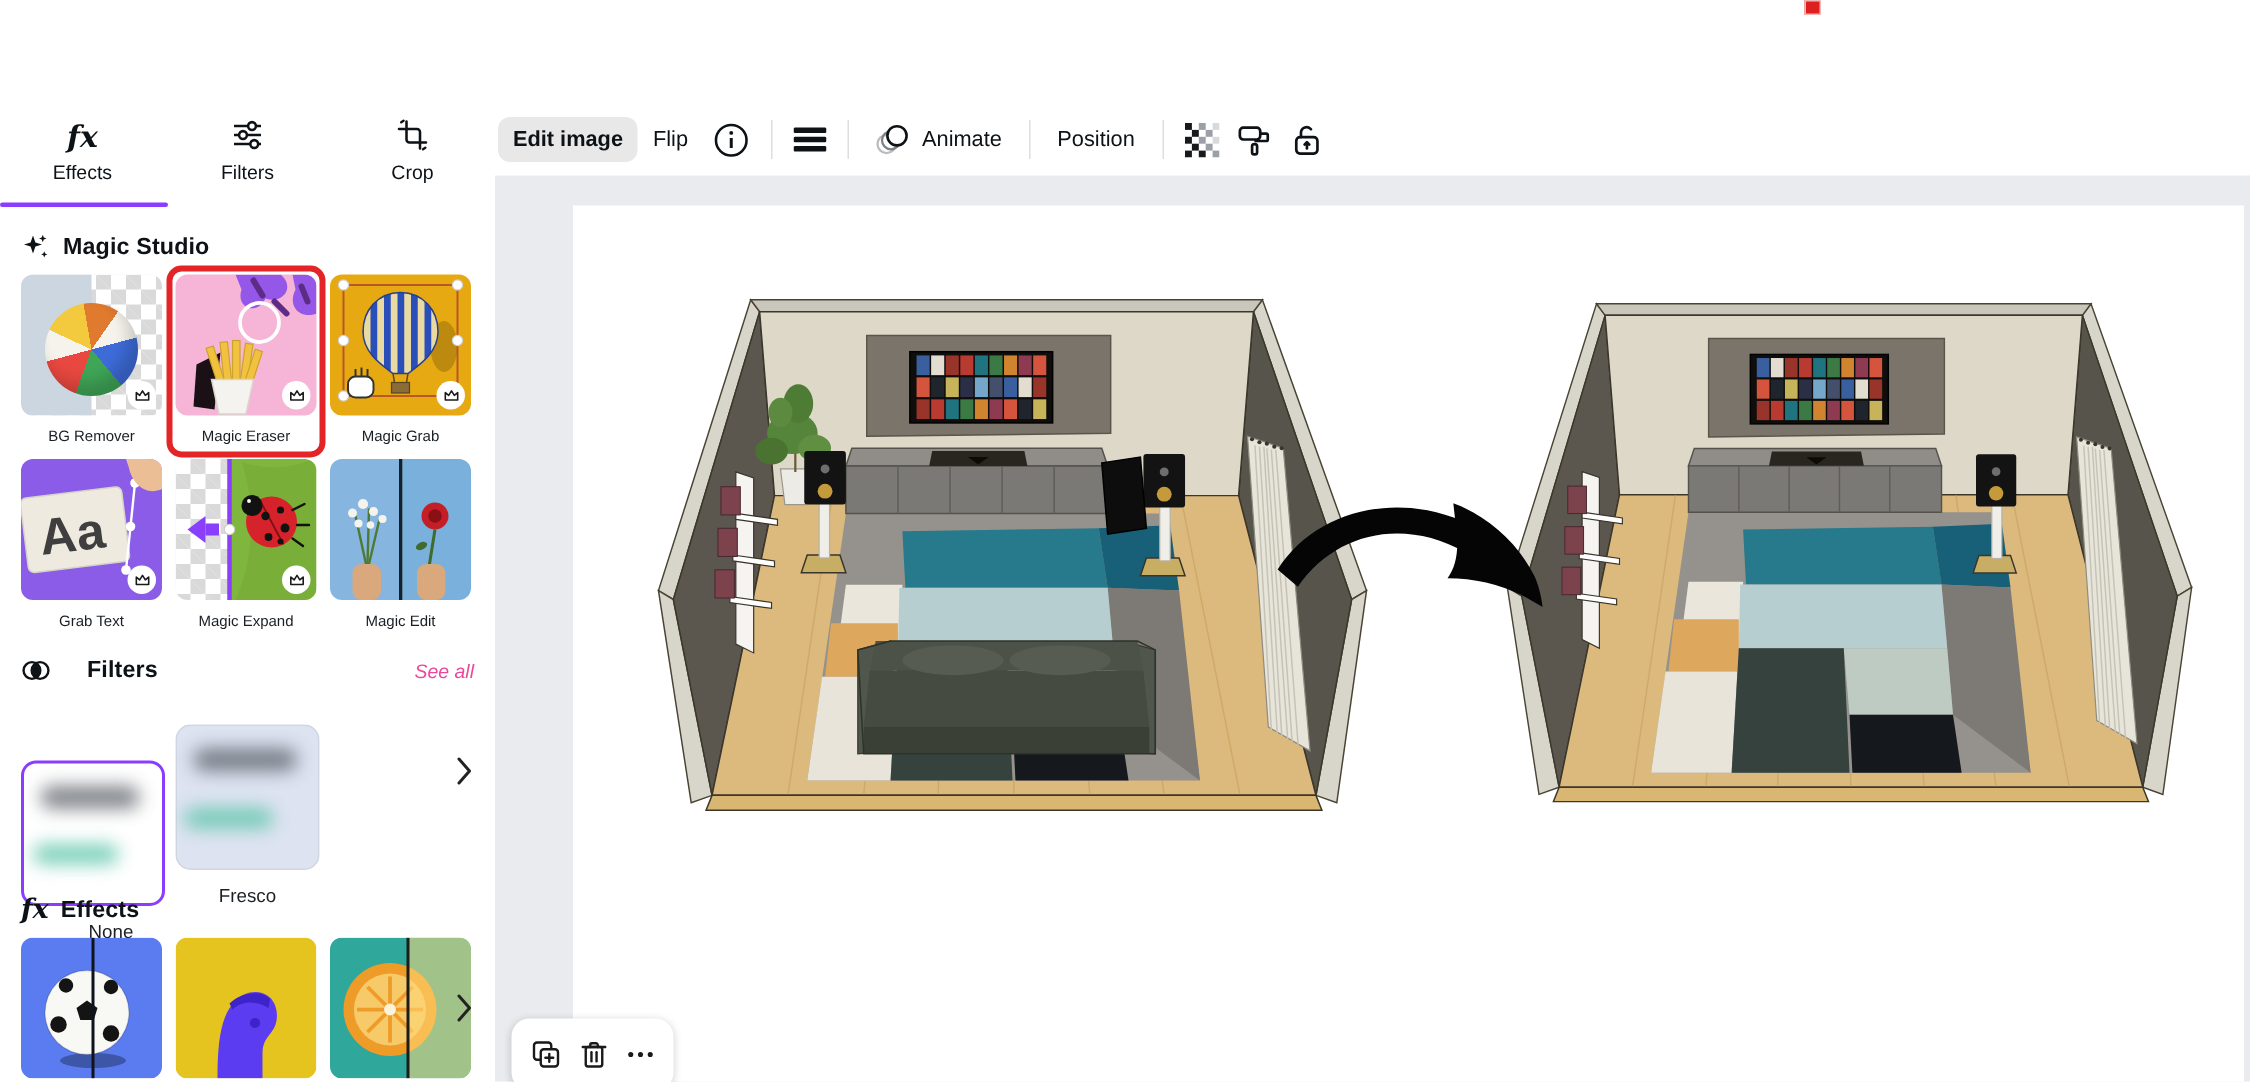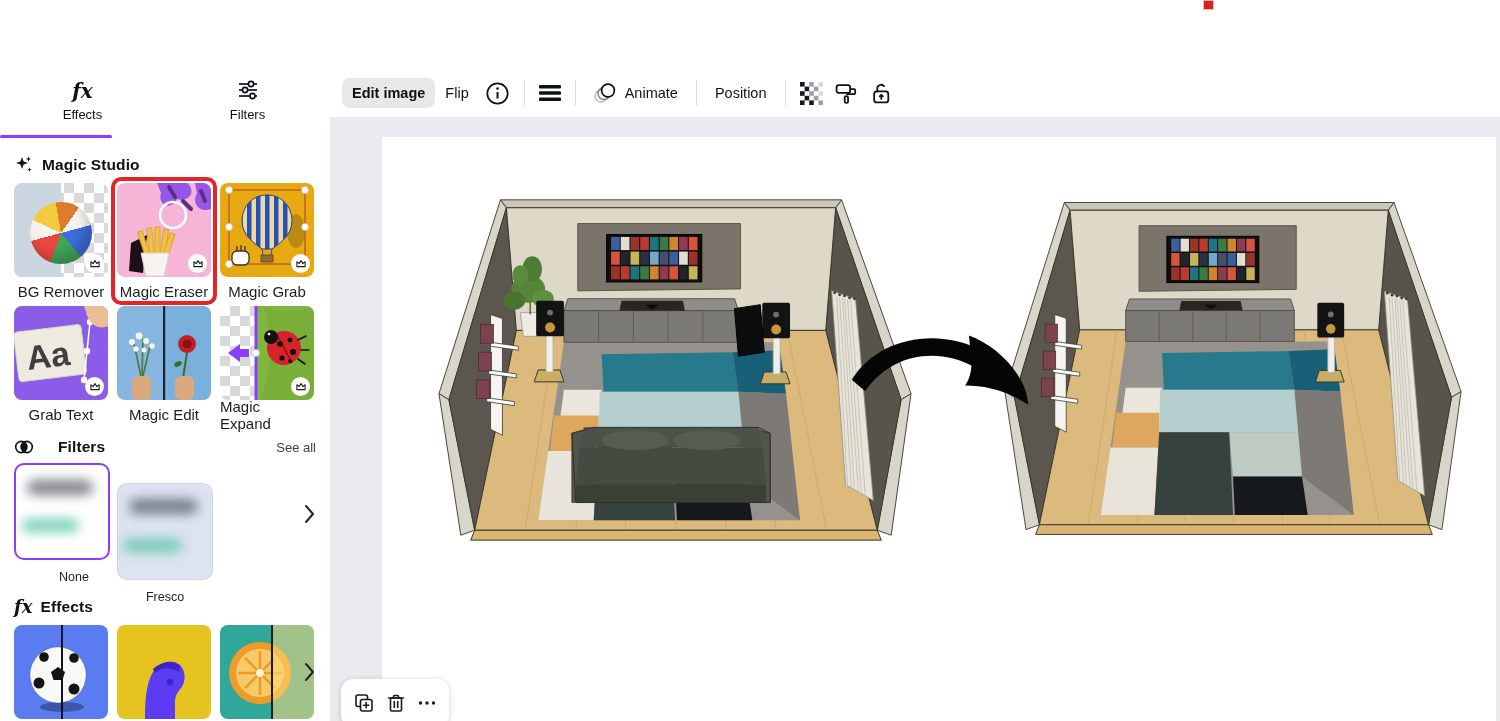--- a/index.html
+++ b/index.html
@@ -15,26 +15,26 @@
   .sidebar { left:0; top:0; width:330px; height:721px; background:#fff; z-index:2; }
   .tabs { position:absolute; left:0; top:74px; width:330px; display:flex; }
   .tab { flex:1; display:flex; flex-direction:column; align-items:center; gap:5px; cursor:pointer; padding-top:2px; }
   .tab .ticon { height:26px; display:flex; align-items:flex-end; justify-content:center; }
   .tab .tlabel { font-size:13px; color:#0d1216; }
   .fx-glyph { font-family:"DejaVu Serif", serif; font-style:italic; font-weight:600; font-size:20px; line-height:22px; }
   .tab-underline { position:absolute; left:0; top:135px; width:112px; height:3px; background:#8b3dff; border-radius:2px; }
 
   .sec-header { position:absolute; left:14px; display:flex; align-items:center; gap:8px; }
   .sec-title { font-size:15.5px; font-weight:700; letter-spacing:.1px; }
-  .see-all { font-size:13px; font-weight:400; color:#404040; cursor:pointer; }
+  .see-all { font-size:13px; font-weight:400; color:#ec4899; cursor:pointer;font-style:italic; }
 
   .ms-grid { position:absolute; left:14px; top:183px; display:grid; grid-template-columns:repeat(3,94px); column-gap:9px; }
   .cell { width:94px; }
   .thumb { position:relative; width:94px; height:94px; border-radius:8px; overflow:hidden; cursor:pointer; }
-  .tile-label { height:29px; display:flex; align-items:center; justify-content:center; font-size:15px; color:#1a1f24; }
+  .tile-label { height:29px; display:flex; align-items:center; justify-content:center; font-size:10px; color:#1a1f24; }
 
   .crown { position:absolute; right:4px; bottom:4px; width:19px; height:19px; border-radius:50%;
            background:#fff; display:flex; align-items:center; justify-content:center; }
 
   .red-outline { left:111px; top:177px; width:106px; height:128px; border:4px solid #e42527; border-radius:10px; z-index:3; pointer-events:none; }
 
   
   .checker { background:
      linear-gradient(45deg,#d9d9d9 25%,transparent 25%,transparent 75%,#d9d9d9 75%),
      linear-gradient(45deg,#d9d9d9 25%,#ffffff 25%,#ffffff 75%,#d9d9d9 75%);
@@ -57,21 +57,21 @@
   .fcard .smudge-teal { position:absolute; left:6%; top:58%; width:62%; height:13px; background:#55c3a4; filter:blur(6px); border-radius:8px; opacity:.8; }
   .fcard.fresco { background:#dde3f1; }
   .flabel { height:24px; margin-top:5px; display:flex; align-items:center; justify-content:center; font-size:12.5px; color:#1a1f24; }
 
   .chevron-btn { position:absolute; cursor:pointer; }
 
   .fx-grid { position:absolute; left:14px; top:625px; display:grid; grid-template-columns:repeat(3,94px); column-gap:9px; }
 
   
   .topbar { left:330px; top:0; width:1170px; height:117px; background:#fff; }
-  .topbar-inner { position:absolute; left:12px; top:76px; height:34px; display:flex; align-items:center; }
+  .topbar-inner { position:absolute; left:2px; top:76px; height:34px; display:flex; align-items:center; }
   .tb-btn { display:flex; align-items:center; gap:7px; padding:7px 10px; border-radius:8px; font-size:14.5px; font-weight:500; cursor:pointer; white-space:nowrap; }
   .tb-btn.active { background:#e8e8e9; font-weight:600; }
   .tb-divider { width:1px; height:26px; background:#dcdee1; margin:0 8px; }
   .tb-icon { display:flex; align-items:center; justify-content:center; cursor:pointer; padding:4px 6px; border-radius:6px; }
 
   
   .workspace { left:330px; top:117px; width:1170px; height:604px; background:#e9ebee; }
   .page { left:382px; top:137px; width:1114px; height:584px; background:#fff; }
   .room { cursor:pointer; }
   .room svg { width:100%; height:100%; }
@@ -96,20 +96,31 @@
         <svg width="24" height="24" viewBox="0 0 24 24" fill="none" stroke="#0d1216" stroke-width="1.7">
           <line x1="3" y1="6" x2="21" y2="6"></line>
             <circle cx="15" cy="6" r="2.6" fill="#fff"></circle>
           <line x1="3" y1="12" x2="21" y2="12"></line>
             <circle cx="9" cy="12" r="2.6" fill="#fff"></circle>
           <line x1="3" y1="18" x2="21" y2="18"></line>
             <circle cx="16.5" cy="18" r="2.6" fill="#fff"></circle>
         </svg>
       </span>
       <span class="tlabel">Filters</span>
+    </div>
+    <div class="tab">
+      <span class="ticon">
+        <svg width="24" height="24" viewBox="0 0 24 24" fill="none" stroke="#0d1216" stroke-width="1.7" stroke-linecap="round">
+          <path d="M8,3 V15 a2,2 0 0 0 2,2 H21"></path>
+          <path d="M3,8 H15 a2,2 0 0 1 2,2 V21"></path>
+          <path d="M4.5,3.5 l1.5,-1" stroke-dasharray="2 2"></path>
+          <path d="M20.5,20.5 l-1.5,1" stroke-dasharray="2 2"></path>
+        </svg>
+      </span>
+      <span class="tlabel">Crop</span>
     </div>
   </div>
   <div class="tab-underline"></div>
 
   <div class="sec-header" style="top:155px;">
     <span>
       <svg width="20" height="20" viewBox="0 0 20 20" fill="#0d1216">
         <path d="M8,2 L9.6,6.6 L14,8 L9.6,9.4 L8,14 L6.4,9.4 L2,8 L6.4,6.6 Z"></path>
         <path d="M14.5,1.5 L15.2,3.3 L17,4 L15.2,4.7 L14.5,6.5 L13.8,4.7 L12,4 L13.8,3.3 Z"></path>
         <path d="M15.5,12.5 L16.1,14 L17.6,14.6 L16.1,15.2 L15.5,16.7 L14.9,15.2 L13.4,14.6 L14.9,14 Z"></path>
@@ -219,50 +230,20 @@
           <svg width="12" height="12" viewBox="0 0 16 16" fill="none" stroke="#1a1a1a" stroke-width="1.4" stroke-linejoin="round">
               <path d="M2.5,11.5 L2.5,5 L5.5,7.5 L8,3.5 L10.5,7.5 L13.5,5 L13.5,11.5 Z"></path>
             </svg>
         </div>
       </div>
       <div class="tile-label">Grab Text</div>
     </div>
 
     <div class="cell">
       <div class="thumb">
-        <svg width="94" height="94" viewBox="0 0 94 94">
-          <rect width="47" height="94" fill="#86b6e0"></rect>
-          <rect x="47" width="47" height="94" fill="#79b0dc"></rect>
-          <g stroke="#4e7a35" stroke-width="1.6">
-            <line x1="24" y1="70" x2="17" y2="38"></line>
-              <line x1="25" y1="70" x2="26" y2="33"></line>
-              <line x1="26" y1="70" x2="33" y2="40"></line>
-          </g>
-          <g fill="#f4f4ec">
-            <circle cx="15" cy="36" r="3"></circle>
-              <circle cx="22" cy="30" r="3.4"></circle>
-              <circle cx="29" cy="35" r="3"></circle>
-            <circle cx="35" cy="40" r="2.7"></circle>
-              <circle cx="19" cy="43" r="2.7"></circle>
-              <circle cx="27" cy="44" r="2.5"></circle>
-          </g>
-          <rect x="15" y="70" width="19" height="24" rx="6" fill="#d9a87c"></rect>
-          <line x1="70" y1="47" x2="66" y2="72" stroke="#3f6b2e" stroke-width="2"></line>
-          <ellipse cx="61" cy="58" rx="4" ry="2.4" fill="#3f6b2e" transform="rotate(-25 61 58)"></ellipse>
-          <circle cx="70" cy="38" r="9" fill="#c41f26"></circle>
-          <circle cx="70" cy="38" r="4.5" fill="#8a1016"></circle>
-          <rect x="58" y="70" width="19" height="24" rx="6" fill="#d9a87c"></rect>
-          <rect x="46" y="0" width="2.2" height="94" fill="#16212e"></rect>
-        </svg>
-      </div>
-      <div class="tile-label">Magic Edit</div>
-    </div>
-
-    <div class="cell">
-      <div class="thumb">
         <div class="checker" style="position:absolute;left:0;top:0;width:36px;height:94px;"></div>
         <div class="expand-right" style="position:absolute;left:36px;top:0;width:58px;height:94px;"></div>
         <svg width="94" height="94" viewBox="0 0 94 94" style="position:absolute;left:0;top:0;">
           <path d="M44,2 C60,8 78,6 92,0 L94,0 L94,94 L40,94 C52,70 54,30 44,2 Z" fill="#74a836" opacity="0.5"></path>
           <circle cx="64" cy="42" r="17" fill="#d6222a"></circle>
           <line x1="56" y1="27" x2="72" y2="57" stroke="#7d1014" stroke-width="1.2"></line>
           <circle cx="51" cy="31" r="7" fill="#121212"></circle>
           <circle cx="49" cy="28" r="1.3" fill="#ffffff"></circle>
           <g fill="#121212">
             <circle cx="60" cy="38" r="2.8"></circle>
@@ -284,40 +265,70 @@
           </g>
         </svg>
         <div class="crown">
           <svg width="12" height="12" viewBox="0 0 16 16" fill="none" stroke="#1a1a1a" stroke-width="1.4" stroke-linejoin="round">
               <path d="M2.5,11.5 L2.5,5 L5.5,7.5 L8,3.5 L10.5,7.5 L13.5,5 L13.5,11.5 Z"></path>
             </svg>
         </div>
       </div>
       <div class="tile-label">Magic Expand</div>
     </div>
+
+    <div class="cell">
+      <div class="thumb">
+        <svg width="94" height="94" viewBox="0 0 94 94">
+          <rect width="47" height="94" fill="#86b6e0"></rect>
+          <rect x="47" width="47" height="94" fill="#79b0dc"></rect>
+          <g stroke="#4e7a35" stroke-width="1.6">
+            <line x1="24" y1="70" x2="17" y2="38"></line>
+              <line x1="25" y1="70" x2="26" y2="33"></line>
+              <line x1="26" y1="70" x2="33" y2="40"></line>
+          </g>
+          <g fill="#f4f4ec">
+            <circle cx="15" cy="36" r="3"></circle>
+              <circle cx="22" cy="30" r="3.4"></circle>
+              <circle cx="29" cy="35" r="3"></circle>
+            <circle cx="35" cy="40" r="2.7"></circle>
+              <circle cx="19" cy="43" r="2.7"></circle>
+              <circle cx="27" cy="44" r="2.5"></circle>
+          </g>
+          <rect x="15" y="70" width="19" height="24" rx="6" fill="#d9a87c"></rect>
+          <line x1="70" y1="47" x2="66" y2="72" stroke="#3f6b2e" stroke-width="2"></line>
+          <ellipse cx="61" cy="58" rx="4" ry="2.4" fill="#3f6b2e" transform="rotate(-25 61 58)"></ellipse>
+          <circle cx="70" cy="38" r="9" fill="#c41f26"></circle>
+          <circle cx="70" cy="38" r="4.5" fill="#8a1016"></circle>
+          <rect x="58" y="70" width="19" height="24" rx="6" fill="#d9a87c"></rect>
+          <rect x="46" y="0" width="2.2" height="94" fill="#16212e"></rect>
+        </svg>
+      </div>
+      <div class="tile-label">Magic Edit</div>
+    </div>
   </div>
 
   <div class="abs red-outline"></div>
 
   <div class="sec-header" style="top:437px; width:302px; justify-content:space-between;">
     <span style="display:flex;align-items:center;gap:24px;">
       <span>
         <svg width="20" height="20" viewBox="0 0 20 20" fill="none" stroke="#0d1216" stroke-width="1.6">
           <circle cx="7.3" cy="10" r="5.6"></circle>
             <circle cx="12.7" cy="10" r="5.6"></circle>
           <ellipse cx="10" cy="10" rx="2.2" ry="4.4" fill="#0d1216" stroke="none"></ellipse>
         </svg>
       </span>
       <span class="sec-title">Filters</span>
     </span>
     <span class="see-all">See all</span>
   </div>
 
   <div class="filters-grid">
-    <div class="cell" style="width:120px;">
+    <div class="cell" style="width:120px;margin-top:44px;">
       <div class="fcard selected">
         <div class="smudge-dark"></div>
         <div class="smudge-teal"></div>
       </div>
       <div class="flabel">None</div>
     </div>
     <div class="cell" style="width:96px;margin-top:20px;">
       <div class="fcard fresco">
         <div class="smudge-dark"></div>
         <div class="smudge-teal"></div>

